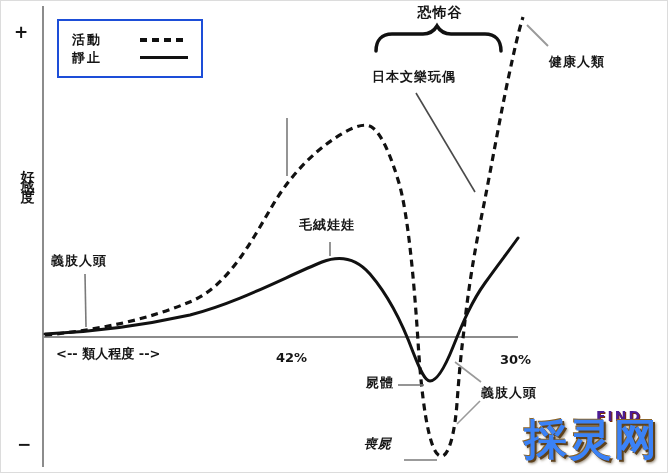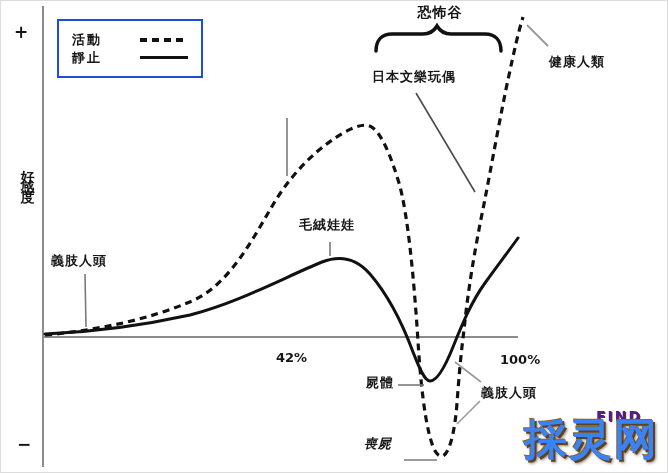--- a/index.html
+++ b/index.html
@@ -97,21 +97,22 @@
 
 
   <div class="lbl" style="left:372px;top:69px;">日本文樂玩偶</div>
   <div class="lbl" style="left:549px;top:54px;">健康人類</div>
   <div class="lbl" style="left:299px;top:217px;text-align:center;">毛絨娃娃</div>
   <div class="lbl" style="left:51px;top:253px;">義肢人頭</div>
   <div class="lbl" style="left:366px;top:376px;font-family:Liberation Mono, monospace;">屍體</div>
   <div class="lbl" style="left:481px;top:385px;">義肢人頭</div>
   <div class="lbl" style="left:364px;top:436px;font-style:italic;">喪屍</div>
 
+  <div class="lbl" style="left:56px;top:346px;letter-spacing:0;">&lt;-- 類人程度 --&gt;</div>
   <div class="lbl" style="left:276px;top:350px;letter-spacing:0;">42%</div>
-  <div class="lbl" style="left:500px;top:352px;letter-spacing:0;">100%</div>
+  <div class="lbl" style="left:500px;top:352px;letter-spacing:0;">30%</div>
 
   <div class="watermark">
     <span class="wm-find">FIND</span>
     <span class="wm-site">採灵网</span>
   </div>
 
 </div>
 
 </body></html>

